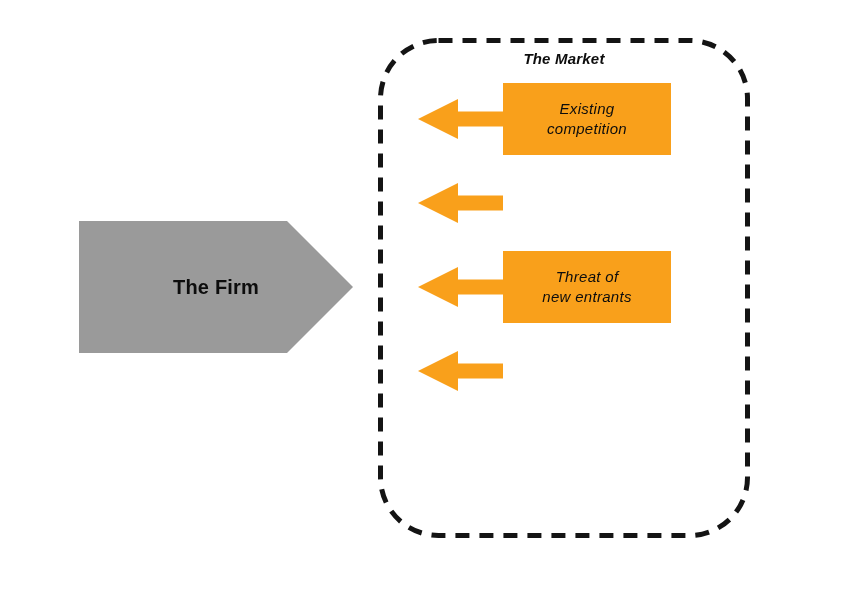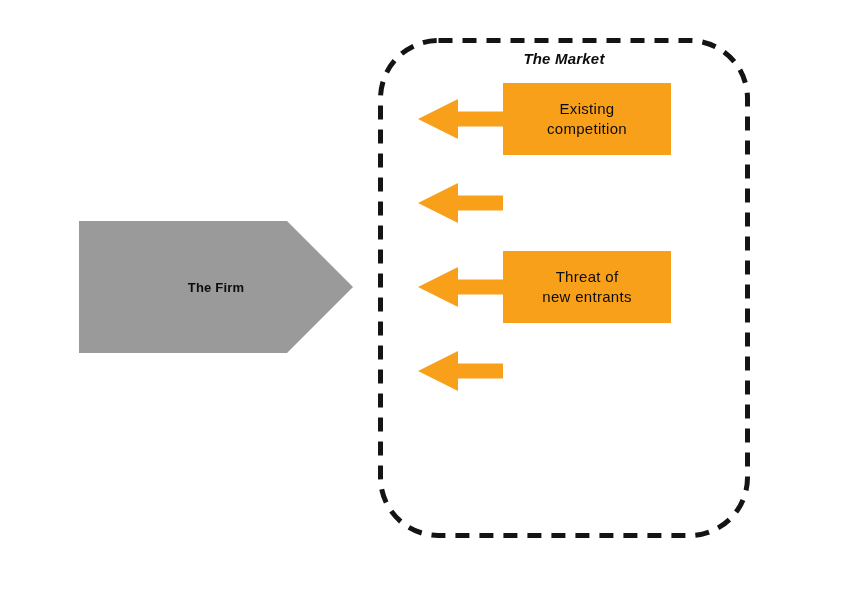--- a/index.html
+++ b/index.html
@@ -25,21 +25,21 @@
     height: 132px;
   }
   .firm-arrow svg { display: block; }
   .firm-label {
     position: absolute;
     left: 0; top: 0;
     width: 274px; height: 132px;
     display: flex;
     align-items: center;
     justify-content: center;
-    font-size: 13px;
+    font-size: 20px;
     font-weight: bold;
     color: #0d0d0d;
     letter-spacing: 0.2px;
   }
 
   
   .market-container {
     position: absolute;
     left: 378px;
     top: 38px;
@@ -70,20 +70,21 @@
     top: 45px;
     width: 253px;
     display: flex;
     flex-direction: column;
     gap: 12px;
   }
   .force-row {
     display: flex;
     align-items: center;
     height: 72px;
+    font-style: italic;
   }
   .force-arrow {
     flex: 0 0 85px;
     height: 40px;
   }
   .force-arrow svg { display: block; }
   .force-box {
     flex: 0 0 168px;
     height: 72px;
     background: #f9a01b;

